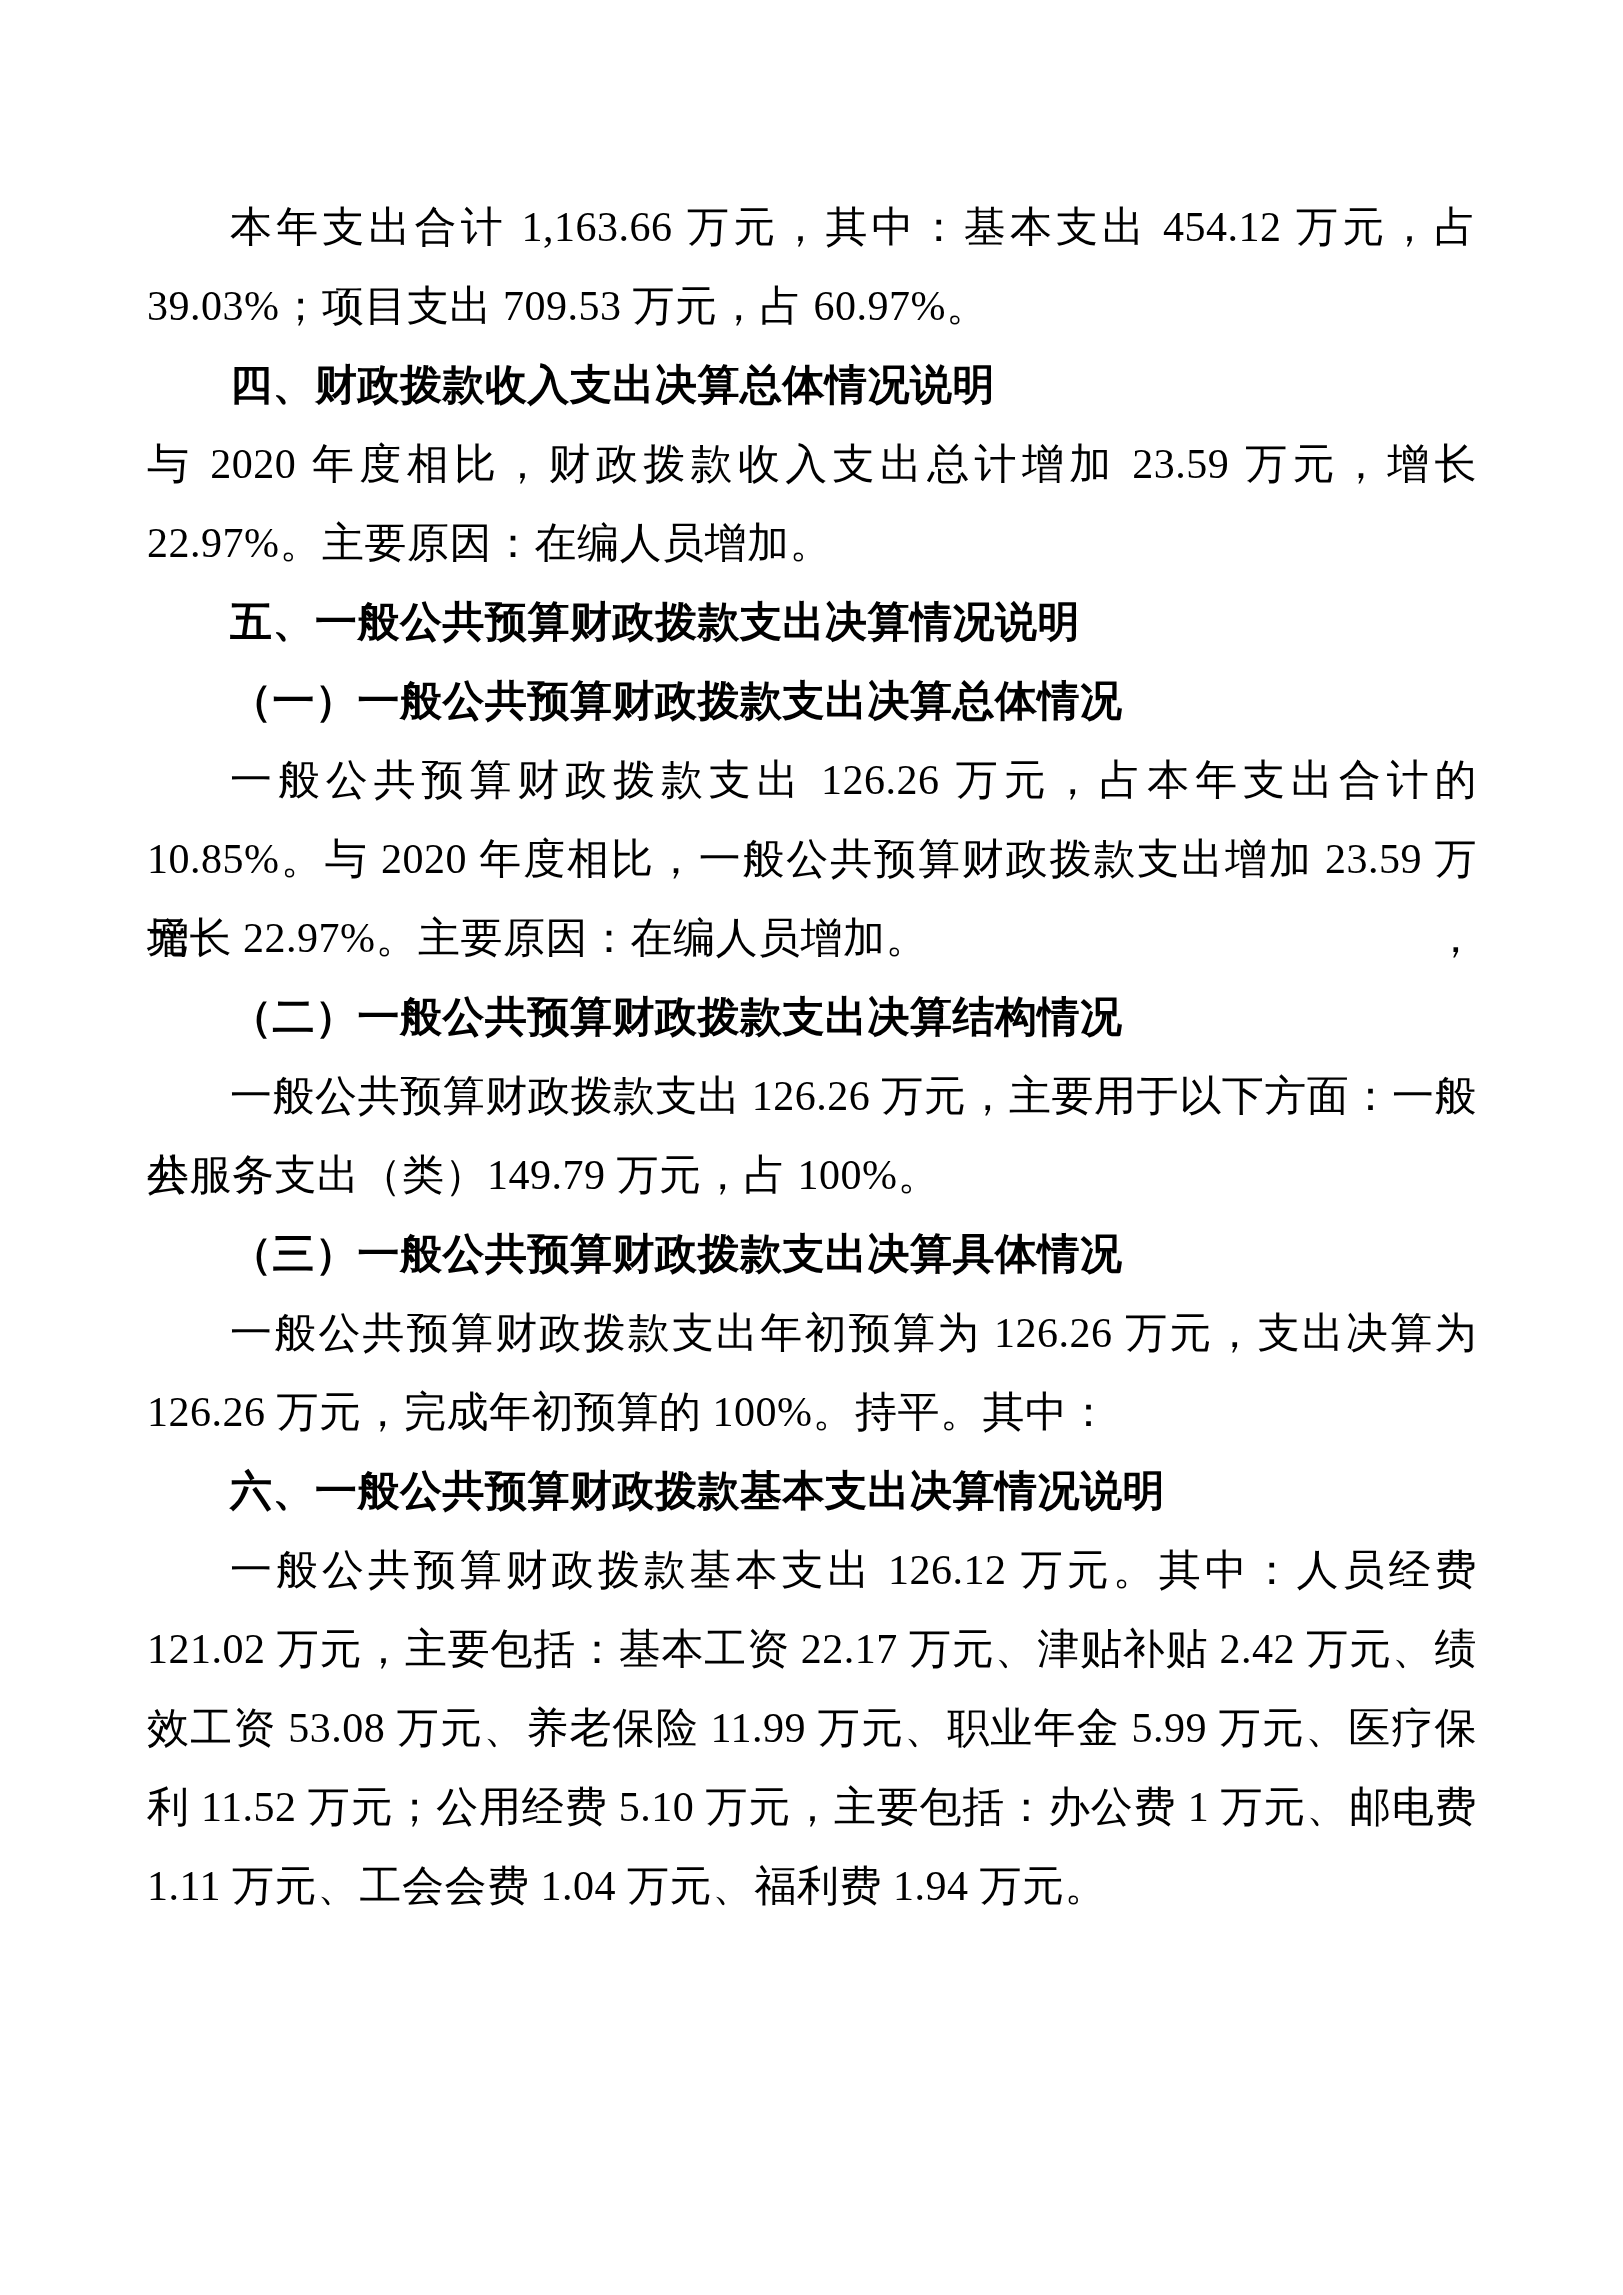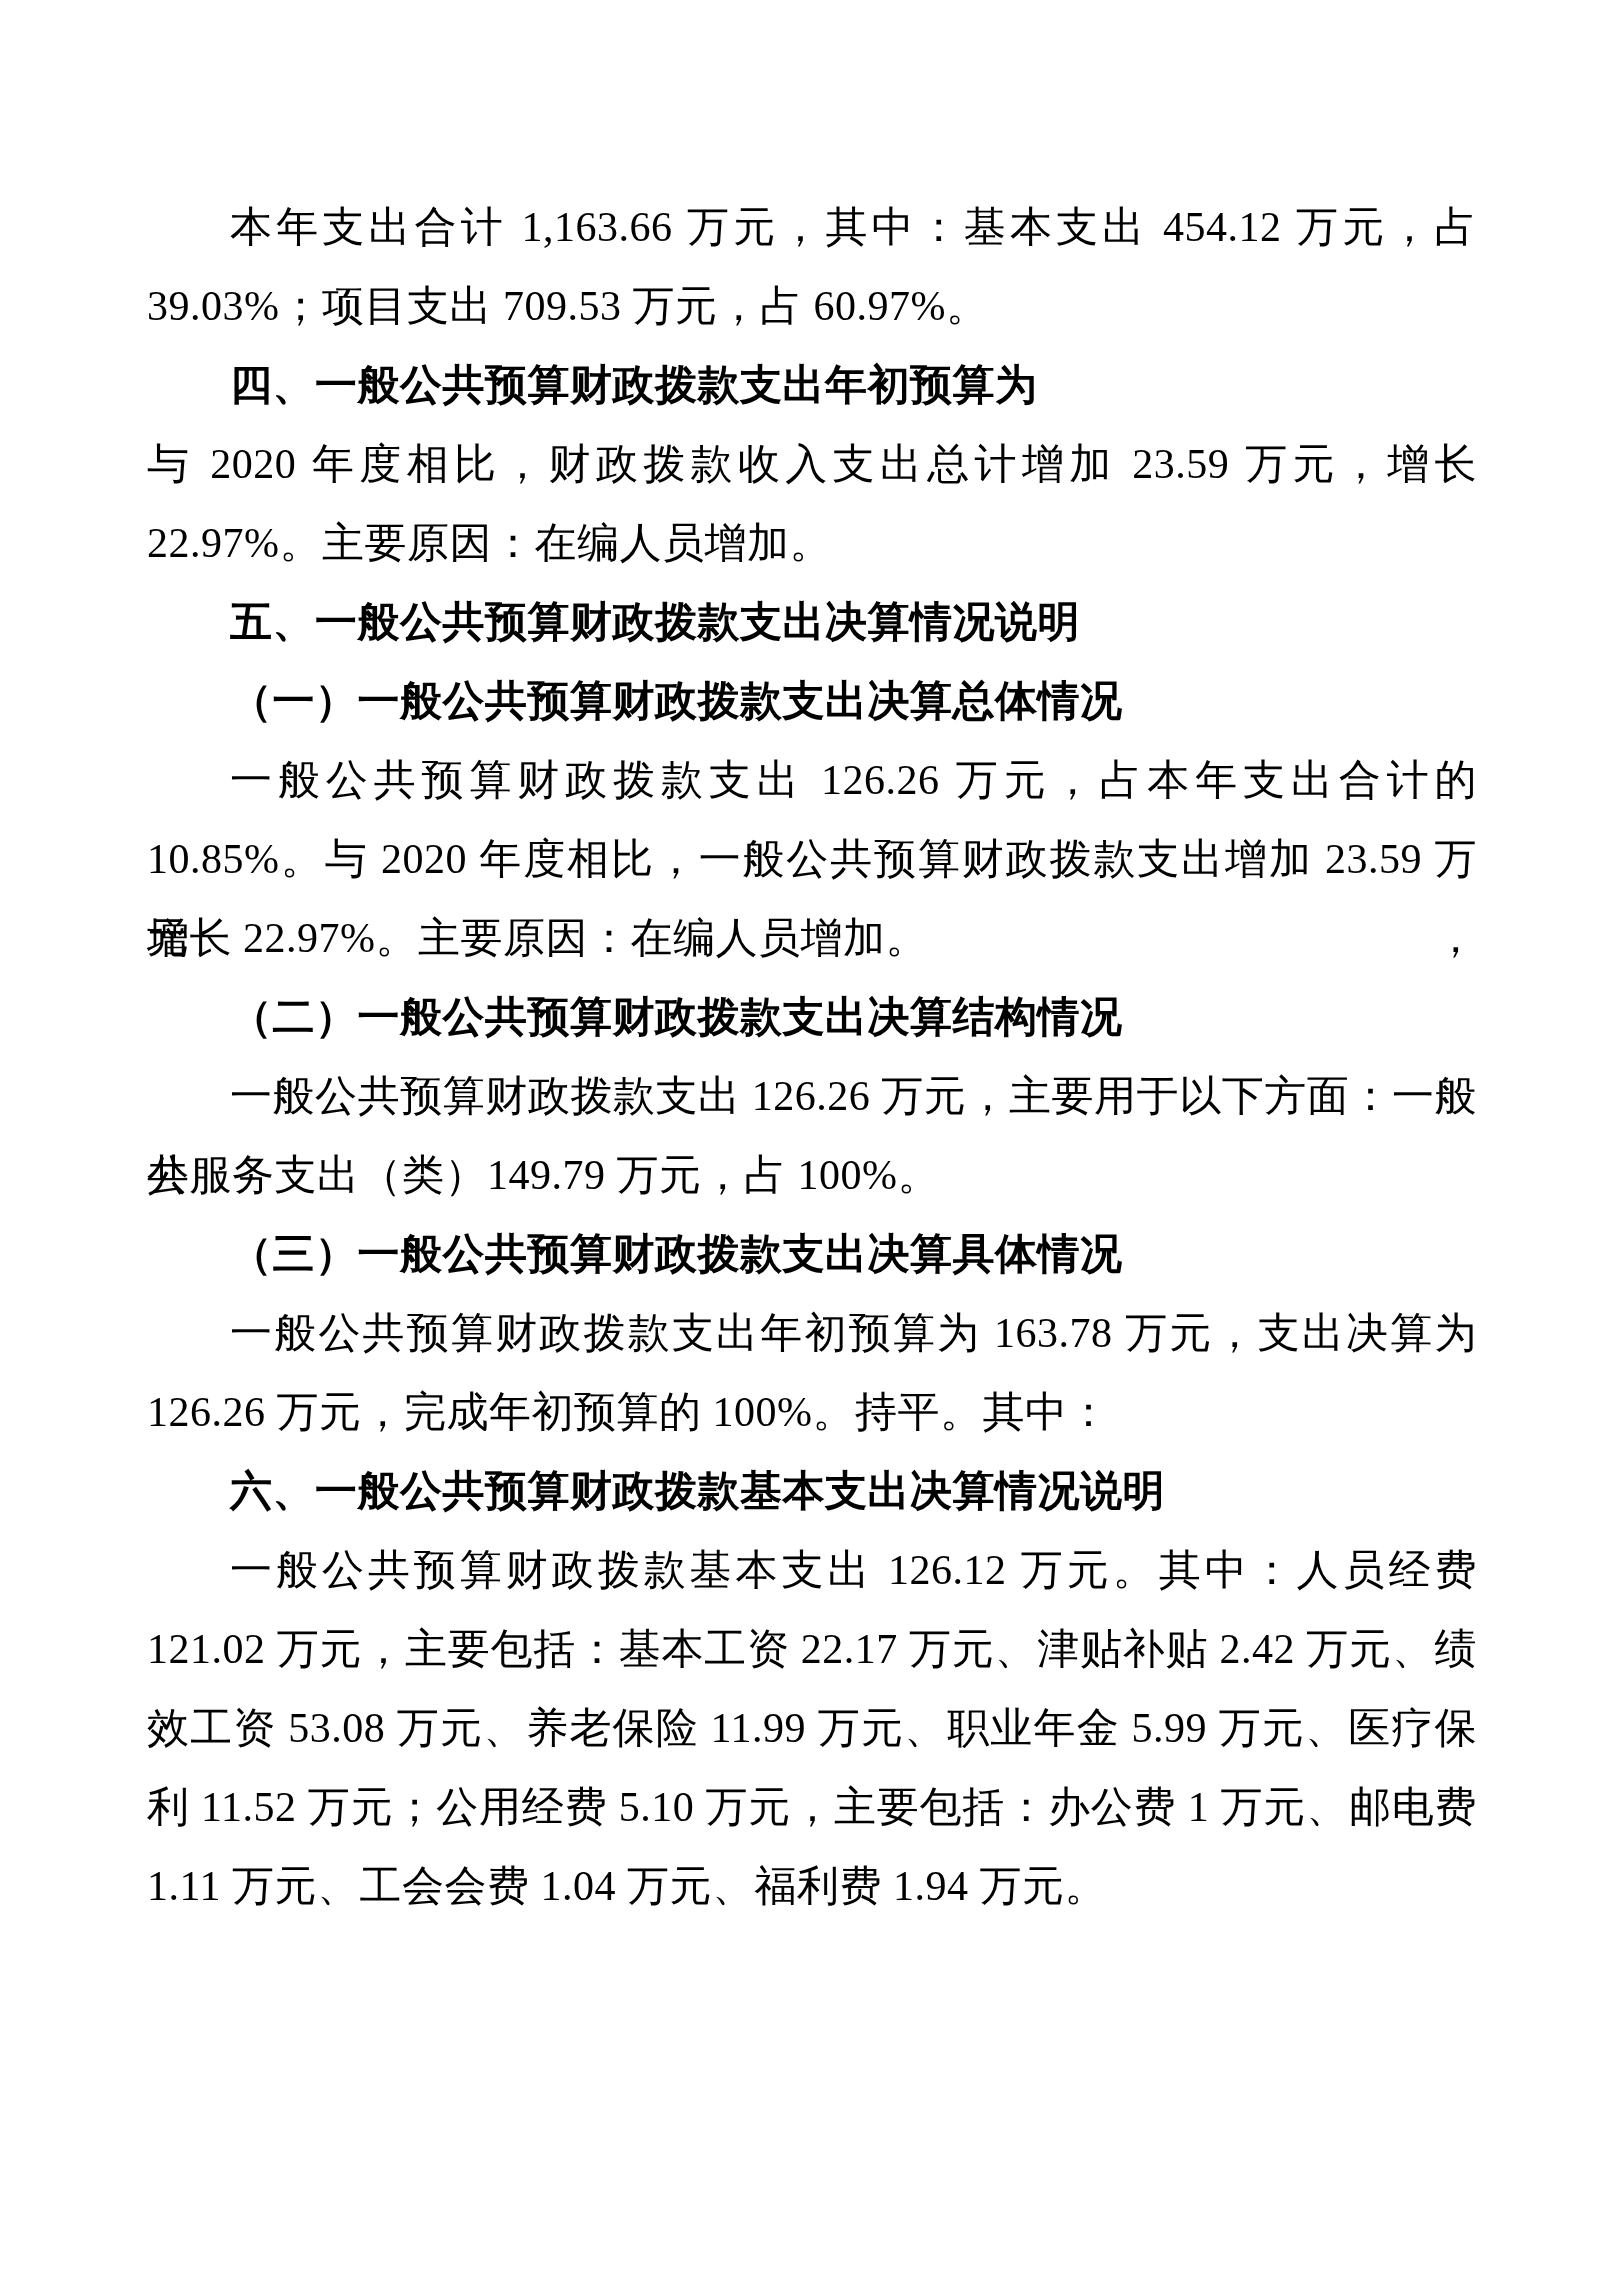--- a/index.html
+++ b/index.html
@@ -44,33 +44,33 @@
     text-align-last: justify;
   }
 </style>
 </head>
 <body>
 
 <div class="page">
   <div class="text-block">
     <div class="line indent stretch">本年支出合计 1,163.66 万元，其中：基本支出 454.12 万元，占</div>
     <div class="line">39.03%；项目支出 709.53 万元，占 60.97%。</div>
-    <div class="line indent heading">四、一般公共预算财政拨款支出年初预算为</div>
+    <div class="line indent heading">四、财政拨款收入支出决算总体情况说明</div>
     <div class="line stretch">与 2020 年度相比，财政拨款收入支出总计增加 23.59 万元，增长</div>
     <div class="line">22.97%。主要原因：在编人员增加。</div>
     <div class="line indent heading">五、一般公共预算财政拨款支出决算情况说明</div>
     <div class="line indent heading">（一）一般公共预算财政拨款支出决算总体情况</div>
     <div class="line indent stretch">一般公共预算财政拨款支出 126.26 万元，占本年支出合计的</div>
     <div class="line stretch">10.85%。与 2020 年度相比，一般公共预算财政拨款支出增加 23.59 万元，</div>
     <div class="line">增长 22.97%。主要原因：在编人员增加。</div>
     <div class="line indent heading">（二）一般公共预算财政拨款支出决算结构情况</div>
     <div class="line indent stretch">一般公共预算财政拨款支出 126.26 万元，主要用于以下方面：一般公</div>
     <div class="line">共服务支出（类）149.79 万元，占 100%。</div>
     <div class="line indent heading">（三）一般公共预算财政拨款支出决算具体情况</div>
-    <div class="line indent stretch">一般公共预算财政拨款支出年初预算为 163.78 万元，支出决算为</div>
+    <div class="line indent stretch">一般公共预算财政拨款支出年初预算为 126.26 万元，支出决算为</div>
     <div class="line">126.26 万元，完成年初预算的 100%。持平。其中：</div>
     <div class="line indent heading">六、一般公共预算财政拨款基本支出决算情况说明</div>
     <div class="line indent stretch">一般公共预算财政拨款基本支出 126.12 万元。其中：人员经费</div>
     <div class="line stretch">121.02 万元，主要包括：基本工资 22.17 万元、津贴补贴 2.42 万元、绩</div>
     <div class="line stretch">效工资 53.08 万元、养老保险 11.99 万元、职业年金 5.99 万元、医疗保</div>
     <div class="line stretch">利 11.52 万元；公用经费 5.10 万元，主要包括：办公费 1 万元、邮电费</div>
     <div class="line">1.11 万元、工会会费 1.04 万元、福利费 1.94 万元。</div>
   </div>
 </div>
 

